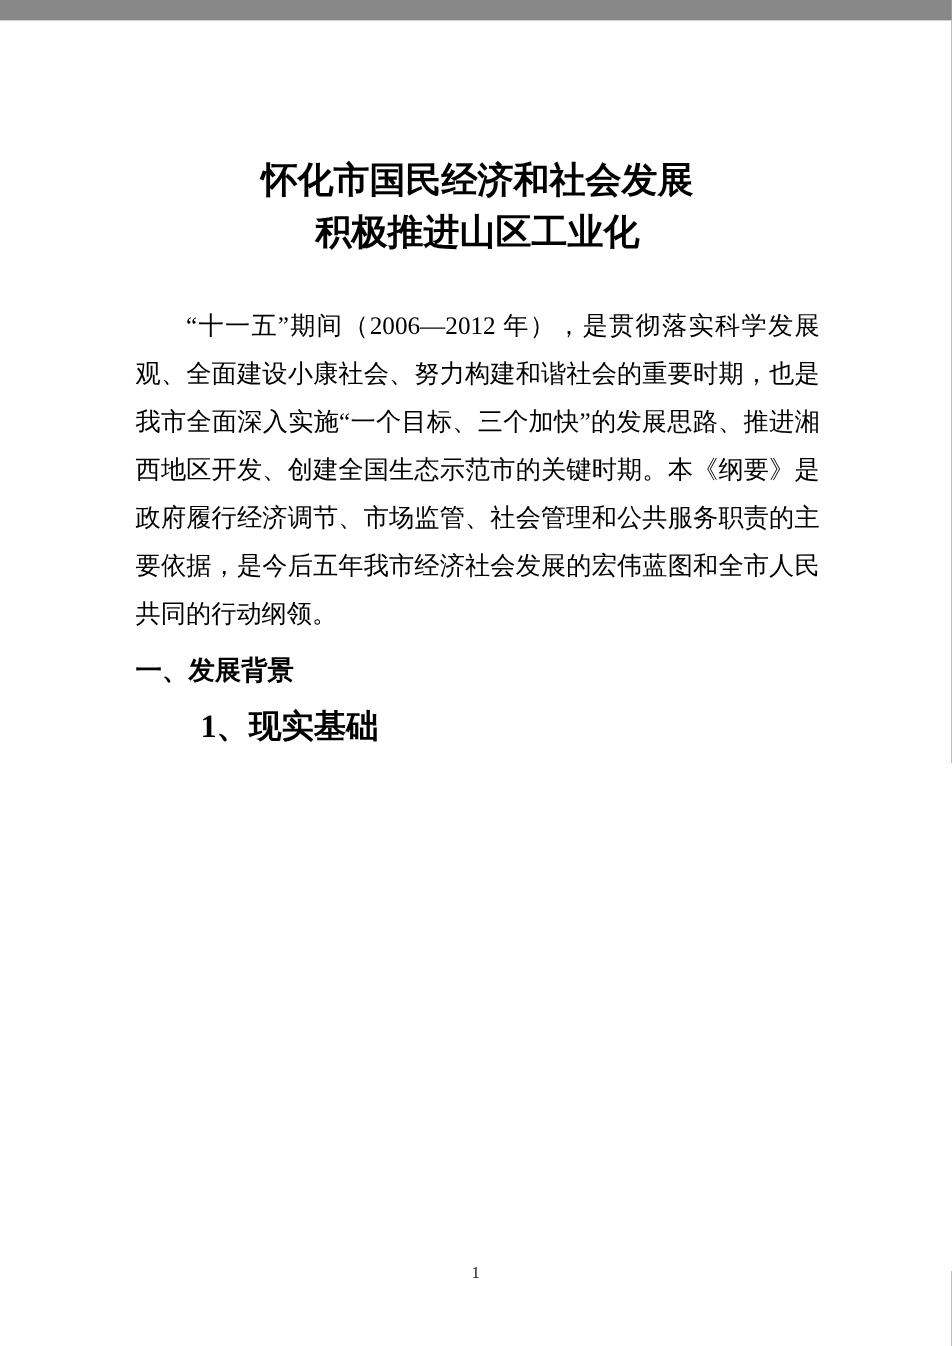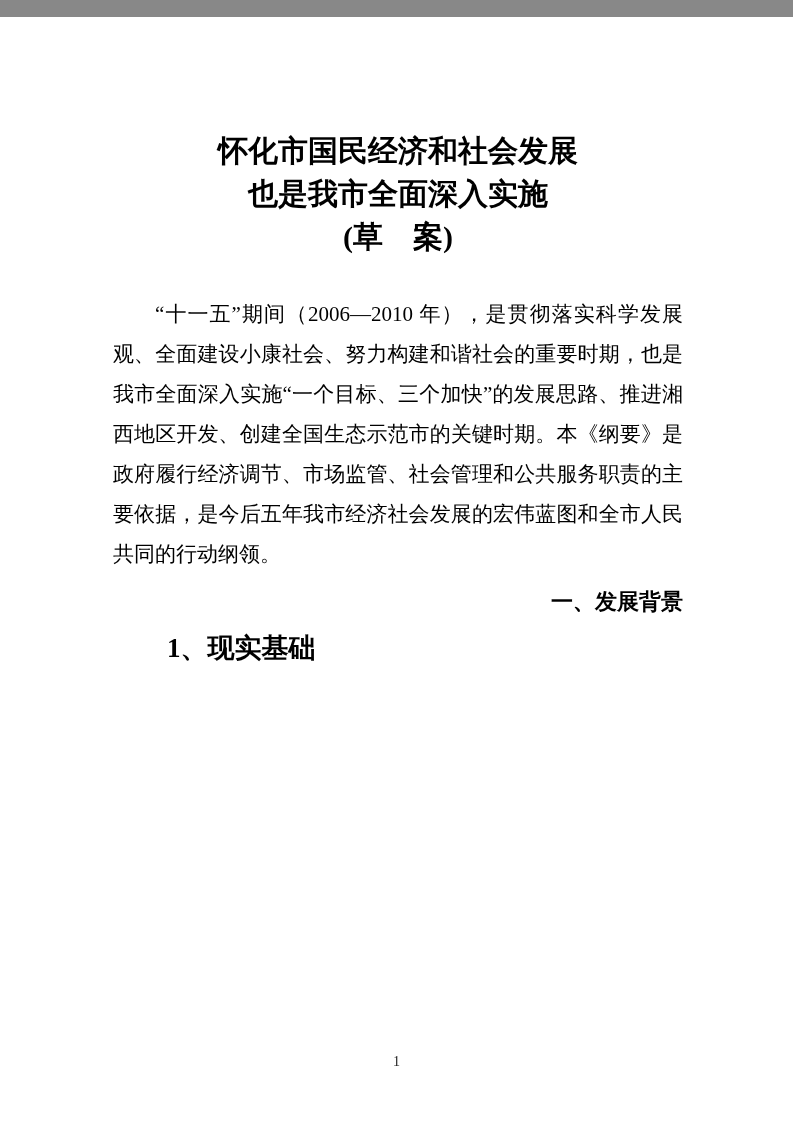--- a/index.html
+++ b/index.html
@@ -38,21 +38,21 @@
   .paragraph {
     margin: 0;
     text-indent: 2em;
   }
   .intro-paragraph {
     margin-top: 36px;
   }
   .section-heading {
     margin: 0;
     margin-top: 8px;
-    text-align: right;
+    text-align: left;
     font-weight: bold;
     font-size: 22px;
     line-height: 40px;
     font-family: "Liberation Sans", sans-serif;
   }
   .subsection-heading {
     margin: 0;
     margin-top: 6px;
     font-weight: bold;
     font-size: 27px;
@@ -72,26 +72,25 @@
     font-family: "Liberation Serif", serif;
   }
 </style>
 </head>
 <body>
 
 <div class="page">
 
   <div class="doc-title">
     <div class="title-line">怀化市国民经济和社会发展</div>
-    <div class="title-line">也是我市全面深入实施</div>
-    <div class="title-line">(草　案)</div>
+    <div class="title-line">积极推进山区工业化</div>
   </div>
 
   <div class="body-text">
-    <p class="paragraph intro-paragraph">“十一五”期间（2006—2010 年），是贯彻落实科学发展观、全面建设小康社会、努力构建和谐社会的重要时期，也是我市全面深入实施“一个目标、三个加快”的发展思路、推进湘西地区开发、创建全国生态示范市的关键时期。本《纲要》是政府履行经济调节、市场监管、社会管理和公共服务职责的主要依据，是今后五年我市经济社会发展的宏伟蓝图和全市人民共同的行动纲领。</p>
+    <p class="paragraph intro-paragraph">“十一五”期间（2006—2012 年），是贯彻落实科学发展观、全面建设小康社会、努力构建和谐社会的重要时期，也是我市全面深入实施“一个目标、三个加快”的发展思路、推进湘西地区开发、创建全国生态示范市的关键时期。本《纲要》是政府履行经济调节、市场监管、社会管理和公共服务职责的主要依据，是今后五年我市经济社会发展的宏伟蓝图和全市人民共同的行动纲领。</p>
 
     <h2 class="section-heading">一、发展背景</h2>
 
     <h3 class="subsection-heading">1、现实基础</h3>
 
   </div>
 
   <div class="page-number">1</div>
 
 </div>

